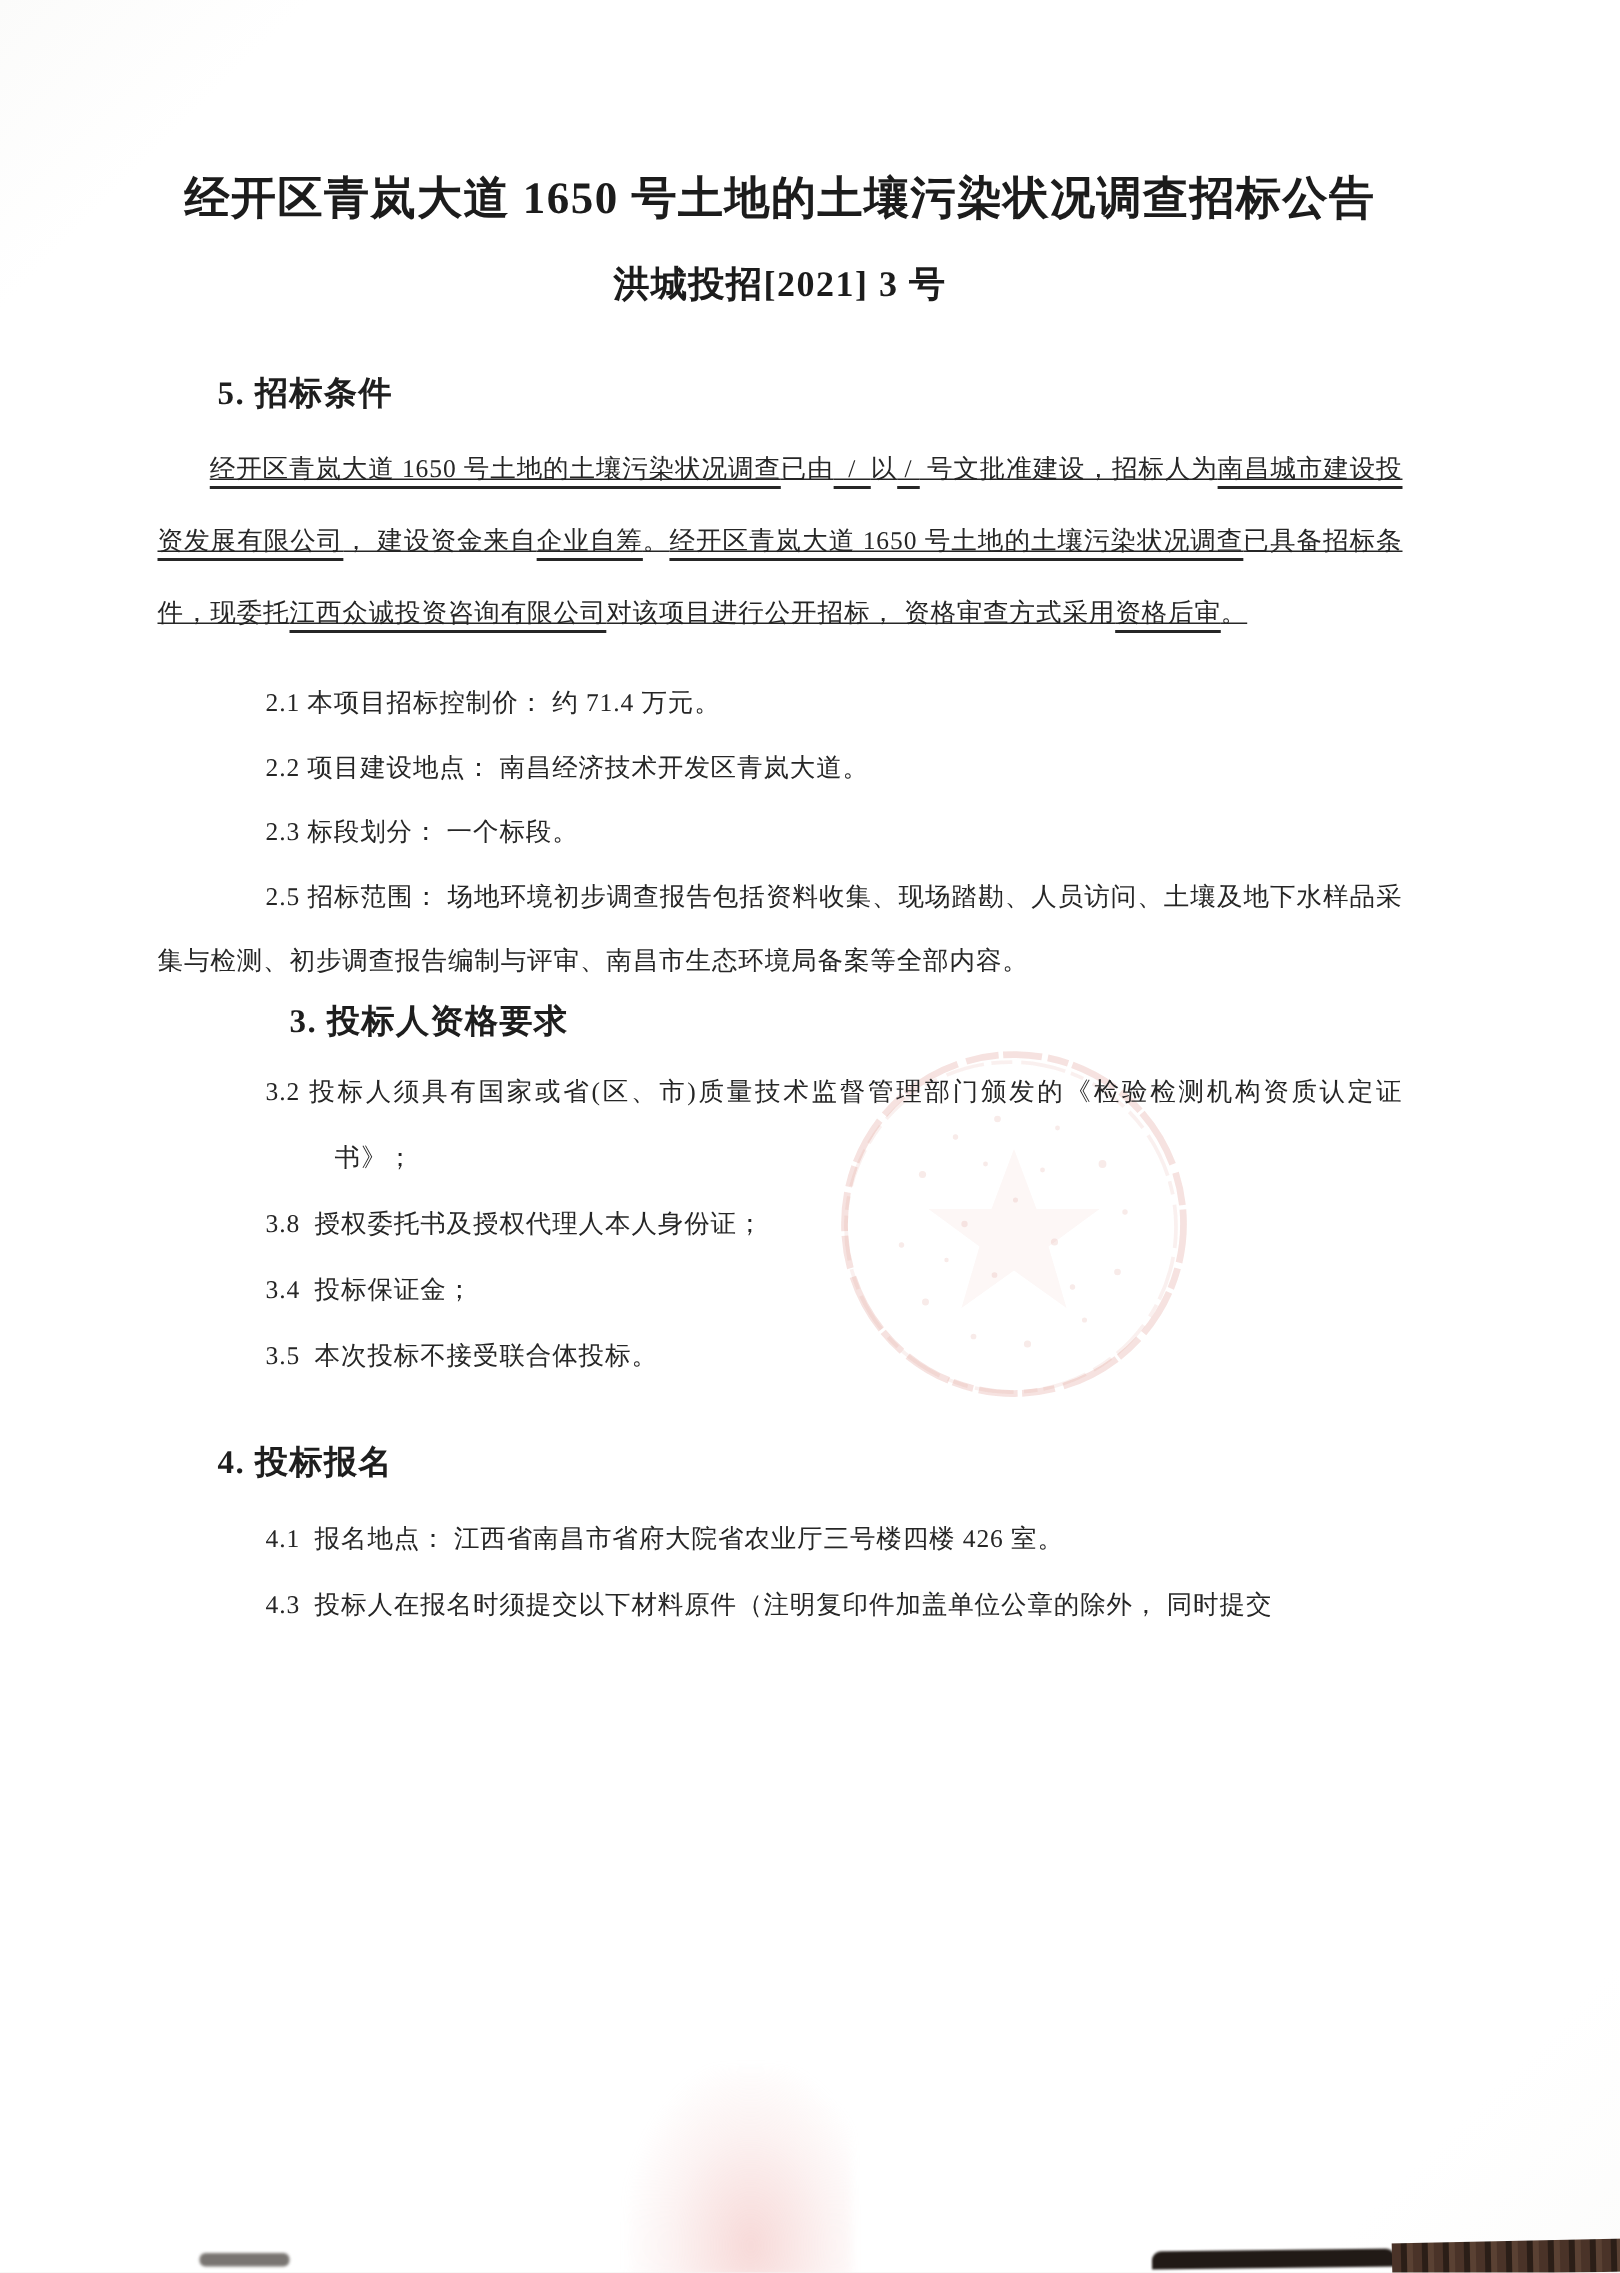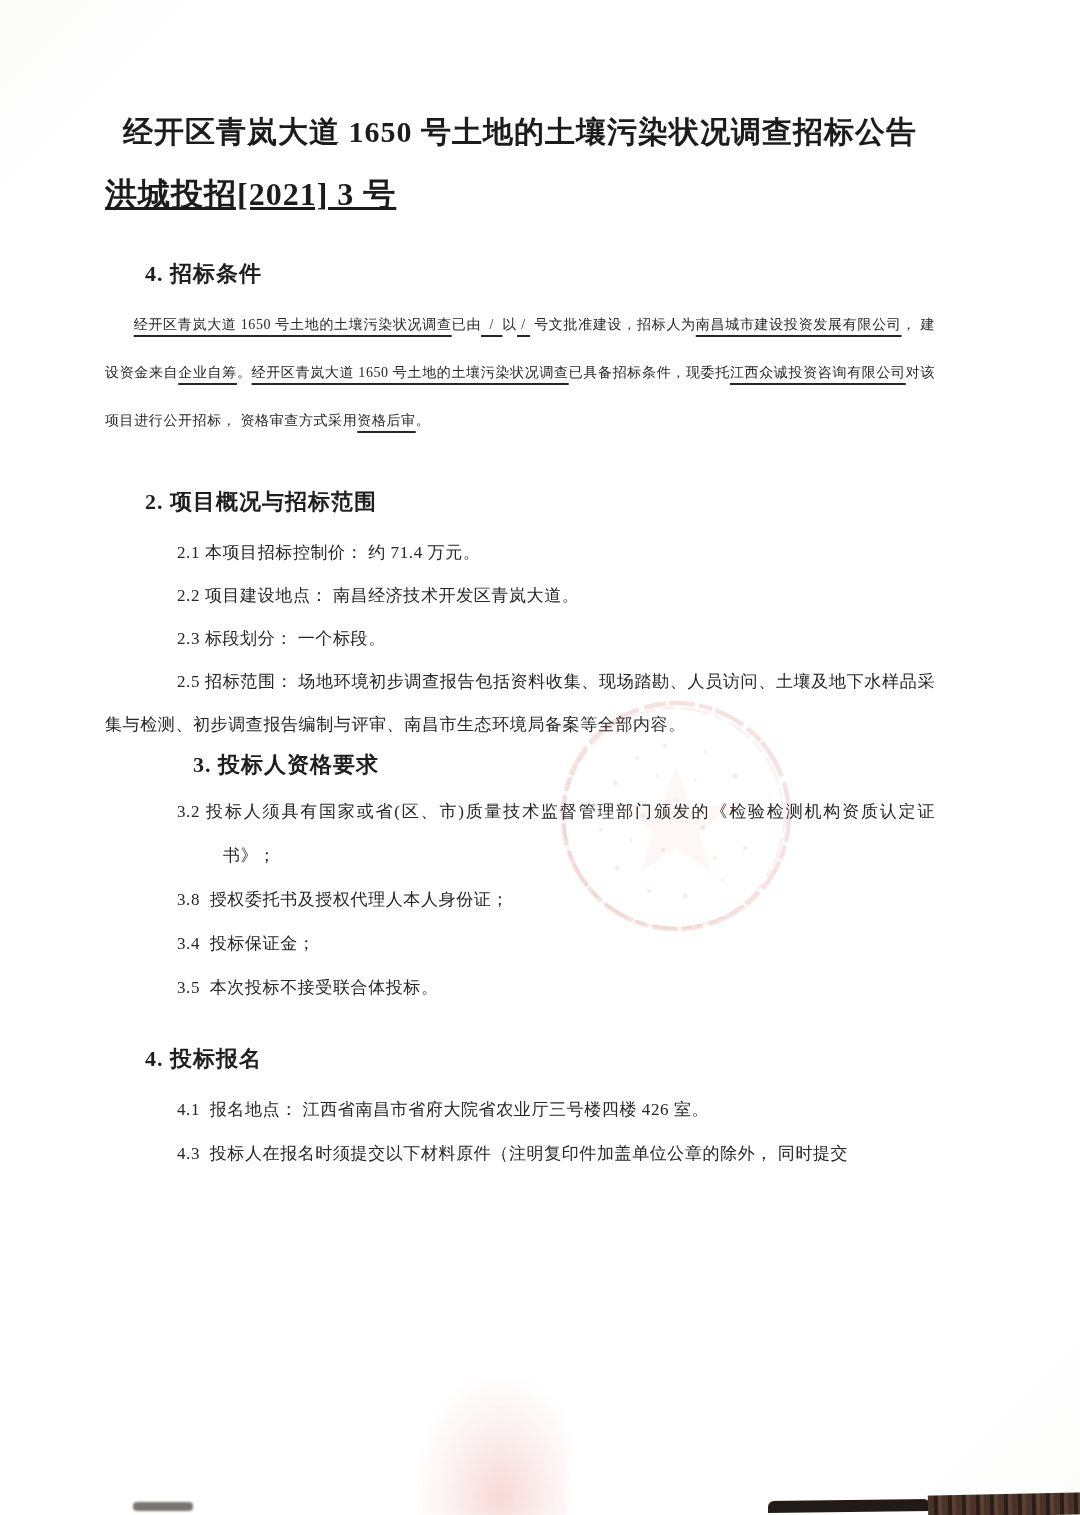--- a/index.html
+++ b/index.html
@@ -23,44 +23,44 @@
   .title{
     margin:0;
     font-size:30px;
     font-weight:700;
     text-align:center;
     letter-spacing:1px;
     color:#1c1c1c;
   }
   .docnum{
     margin:20px 0 0 0;
-    font-size:32px;
+    font-size:24px;
     font-weight:700;
-    text-align:left;
+    text-align:center;
     letter-spacing:1px;
     color:#1c1c1c;
-    text-decoration:underline;
   }
   .sec-heading{
     margin:42px 0 0 40px;
     font-size:22px;
     font-weight:700;
     letter-spacing:1px;
     color:#1e1e1e;
   }
   .sec-heading.indent-more{ margin-left:88px; margin-top:4px; }
   .sec-heading.s4{ margin-top:34px; }
   .rich{ white-space:pre-wrap; }
   .para{
     margin:12px 0 0 0;
-    font-size:14px;
+    font-size:17px;
     line-height:48px;
     text-indent:2.05em;
     text-align:justify;
     letter-spacing:0.6px;
+    text-decoration:underline;
   }
   .items{ margin-top:14px; }
   .items.tight{ margin-top:10px; }
   .item{
     margin:0 0 0 72px;
     font-size:17px;
     line-height:43px;
     letter-spacing:0.6px;
   }
   .item.flow{
@@ -132,24 +132,23 @@
 </head>
 <body>
 
 <div class="page">
 
   <div class="content">
 
     <h1 class="title">经开区青岚大道 1650 号土地的土壤污染状况调查招标公告</h1>
     <h2 class="docnum">洪城投招[2021] 3 号</h2>
 
-    <h3 class="sec-heading">4.  招标条件</h3>
+    <h3 class="sec-heading">5.  招标条件</h3>
     <p class="para rich"><span class="u">经开区青岚大道 1650 号土地的土壤污染状况调查</span><span>已由</span><span class="u">  /  </span><span>以</span><span class="u"> / </span><span> 号文批准建设，招标人为</span><span class="u">南昌城市建设投资发展有限公司</span><span>， 建设资金来自</span><span class="u">企业自筹</span><span>。</span><span class="u">经开区青岚大道 1650 号土地的土壤污染状况调查</span><span>已具备招标条件，现委托</span><span class="u">江西众诚投资咨询有限公司</span><span>对该项目进行公开招标， 资格审查方式采用</span><span class="u">资格后审</span><span>。</span></p>
 
-    <h3 class="sec-heading">2.  项目概况与招标范围</h3>
     <div class="items">
       <p class="item rich"><span>2.1 本项目招标控制价： 约 71.4 万元。</span></p>
       <p class="item rich"><span>2.2 项目建设地点： 南昌经济技术开发区青岚大道。</span></p>
       <p class="item rich"><span>2.3 标段划分： 一个标段。</span></p>
       <p class="item flow rich"><span>2.5 招标范围： 场地环境初步调查报告包括资料收集、现场踏勘、人员访问、土壤及地下水样品采集与检测、初步调查报告编制与评审、南昌市生态环境局备案等全部内容。</span></p>
     </div>
 
     <h3 class="sec-heading indent-more">3.  投标人资格要求</h3>
     <div class="items tight">
       <p class="item hang rich"><span>3.2 投标人须具有国家或省(区、市)质量技术监督管理部门颁发的《检验检测机构资质认定证书》；</span></p>

